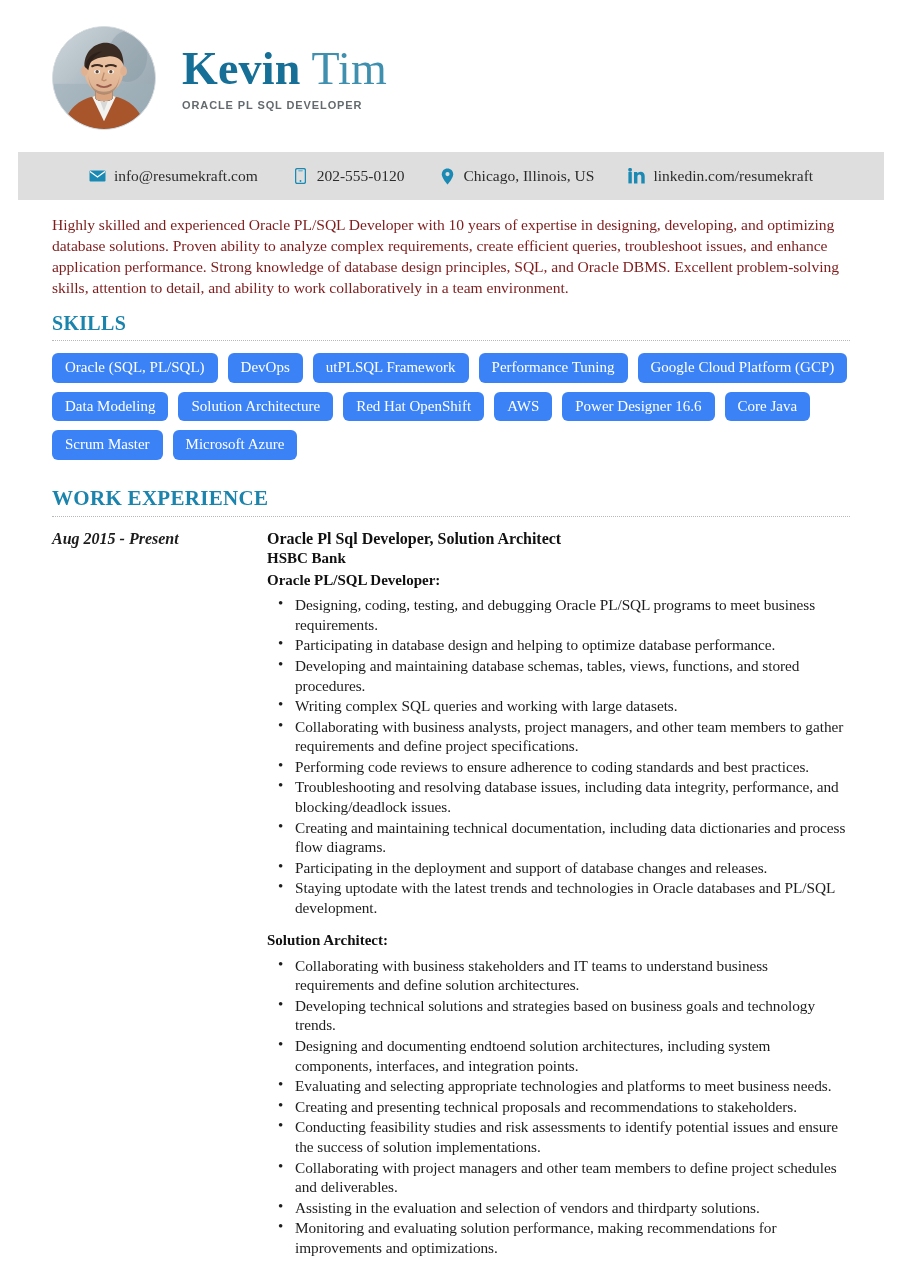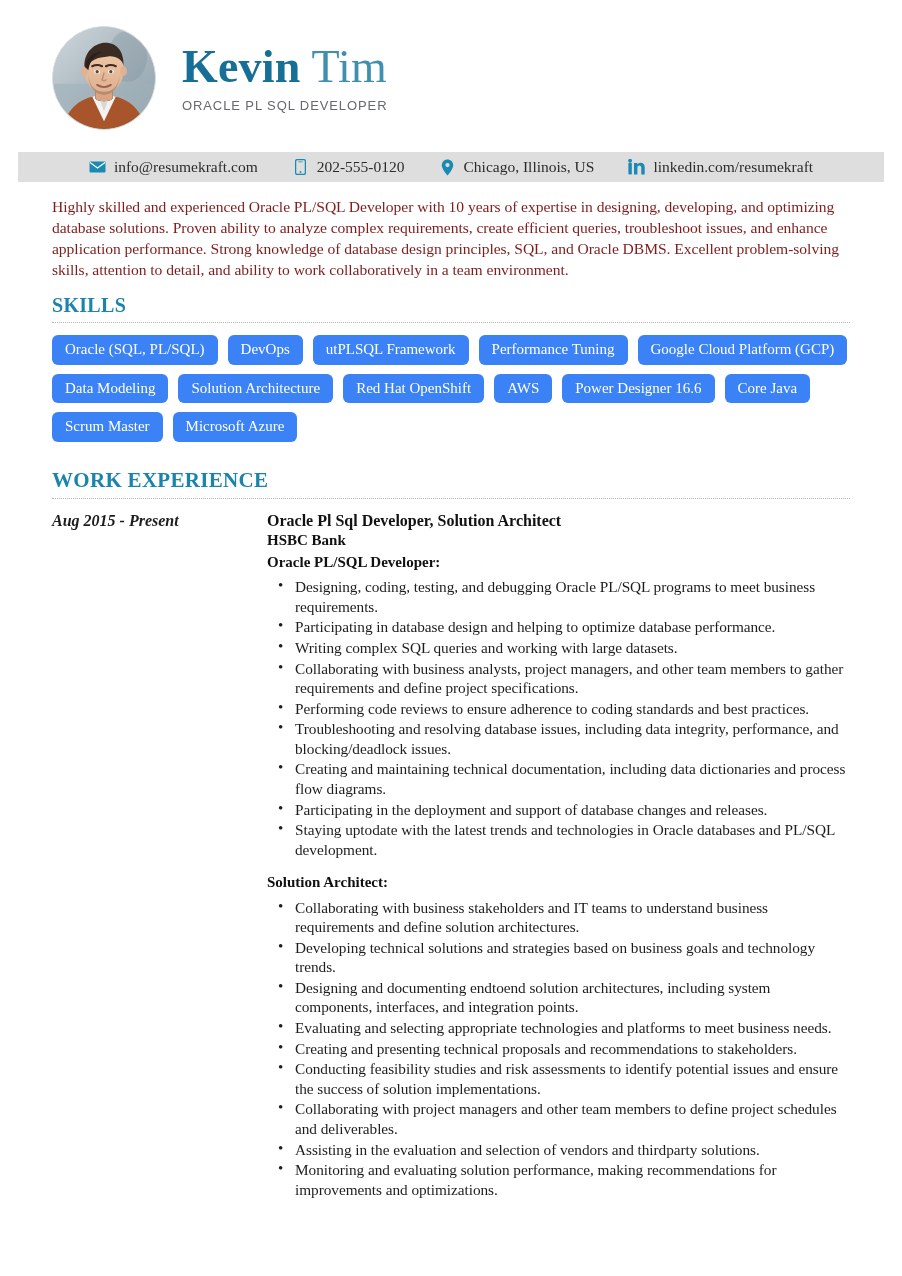--- a/index.html
+++ b/index.html
@@ -60,32 +60,32 @@
   .name .first {
     font-weight: bold;
     color: #166f96;
   }
   .name .last {
     font-weight: normal;
     color: #3f8fae;
   }
   .job-title {
     font-family: "Liberation Sans", "DejaVu Sans", sans-serif;
-    font-size: 13px;
-    font-weight: normal;
+    font-size: 11px;
+    font-weight: bold;
     letter-spacing: .9px;
     color: #646a6e;
     text-transform: uppercase;
     white-space: nowrap;
   }
 
   
   .contact-bar {
     background: #dedede;
-    height: 30px;
+    height: 48px;
     margin: 0 18px;
     display: flex;
     align-items: center;
     justify-content: center;
     gap: 0;
   }
   .contact-item {
     display: flex;
     align-items: center;
     font-size: 15.5px;
@@ -367,20 +367,21 @@
           <div class="exp-date">Aug 2015 - Present</div>
         </div>
         <div class="exp-right">
           <div class="exp-title">Oracle Pl Sql Developer, Solution Architect</div>
           <div class="exp-company">HSBC Bank</div>
 
           <div class="exp-subhead">Oracle PL/SQL Developer:</div>
           <ul class="bullets">
             <li>Designing, coding, testing, and debugging Oracle PL/SQL programs to meet business requirements.</li>
             <li>Participating in database design and helping to optimize database performance.</li>
+            <li>Developing and maintaining database schemas, tables, views, functions, and stored procedures.</li>
             <li>Writing complex SQL queries and working with large datasets.</li>
             <li>Collaborating with business analysts, project managers, and other team members to gather requirements and define project specifications.</li>
             <li>Performing code reviews to ensure adherence to coding standards and best practices.</li>
             <li>Troubleshooting and resolving database issues, including data integrity, performance, and blocking/deadlock issues.</li>
             <li>Creating and maintaining technical documentation, including data dictionaries and process flow diagrams.</li>
             <li>Participating in the deployment and support of database changes and releases.</li>
             <li>Staying uptodate with the latest trends and technologies in Oracle databases and PL/SQL development.</li>
           </ul>
 
           <div class="exp-subhead spaced">Solution Architect:</div>

